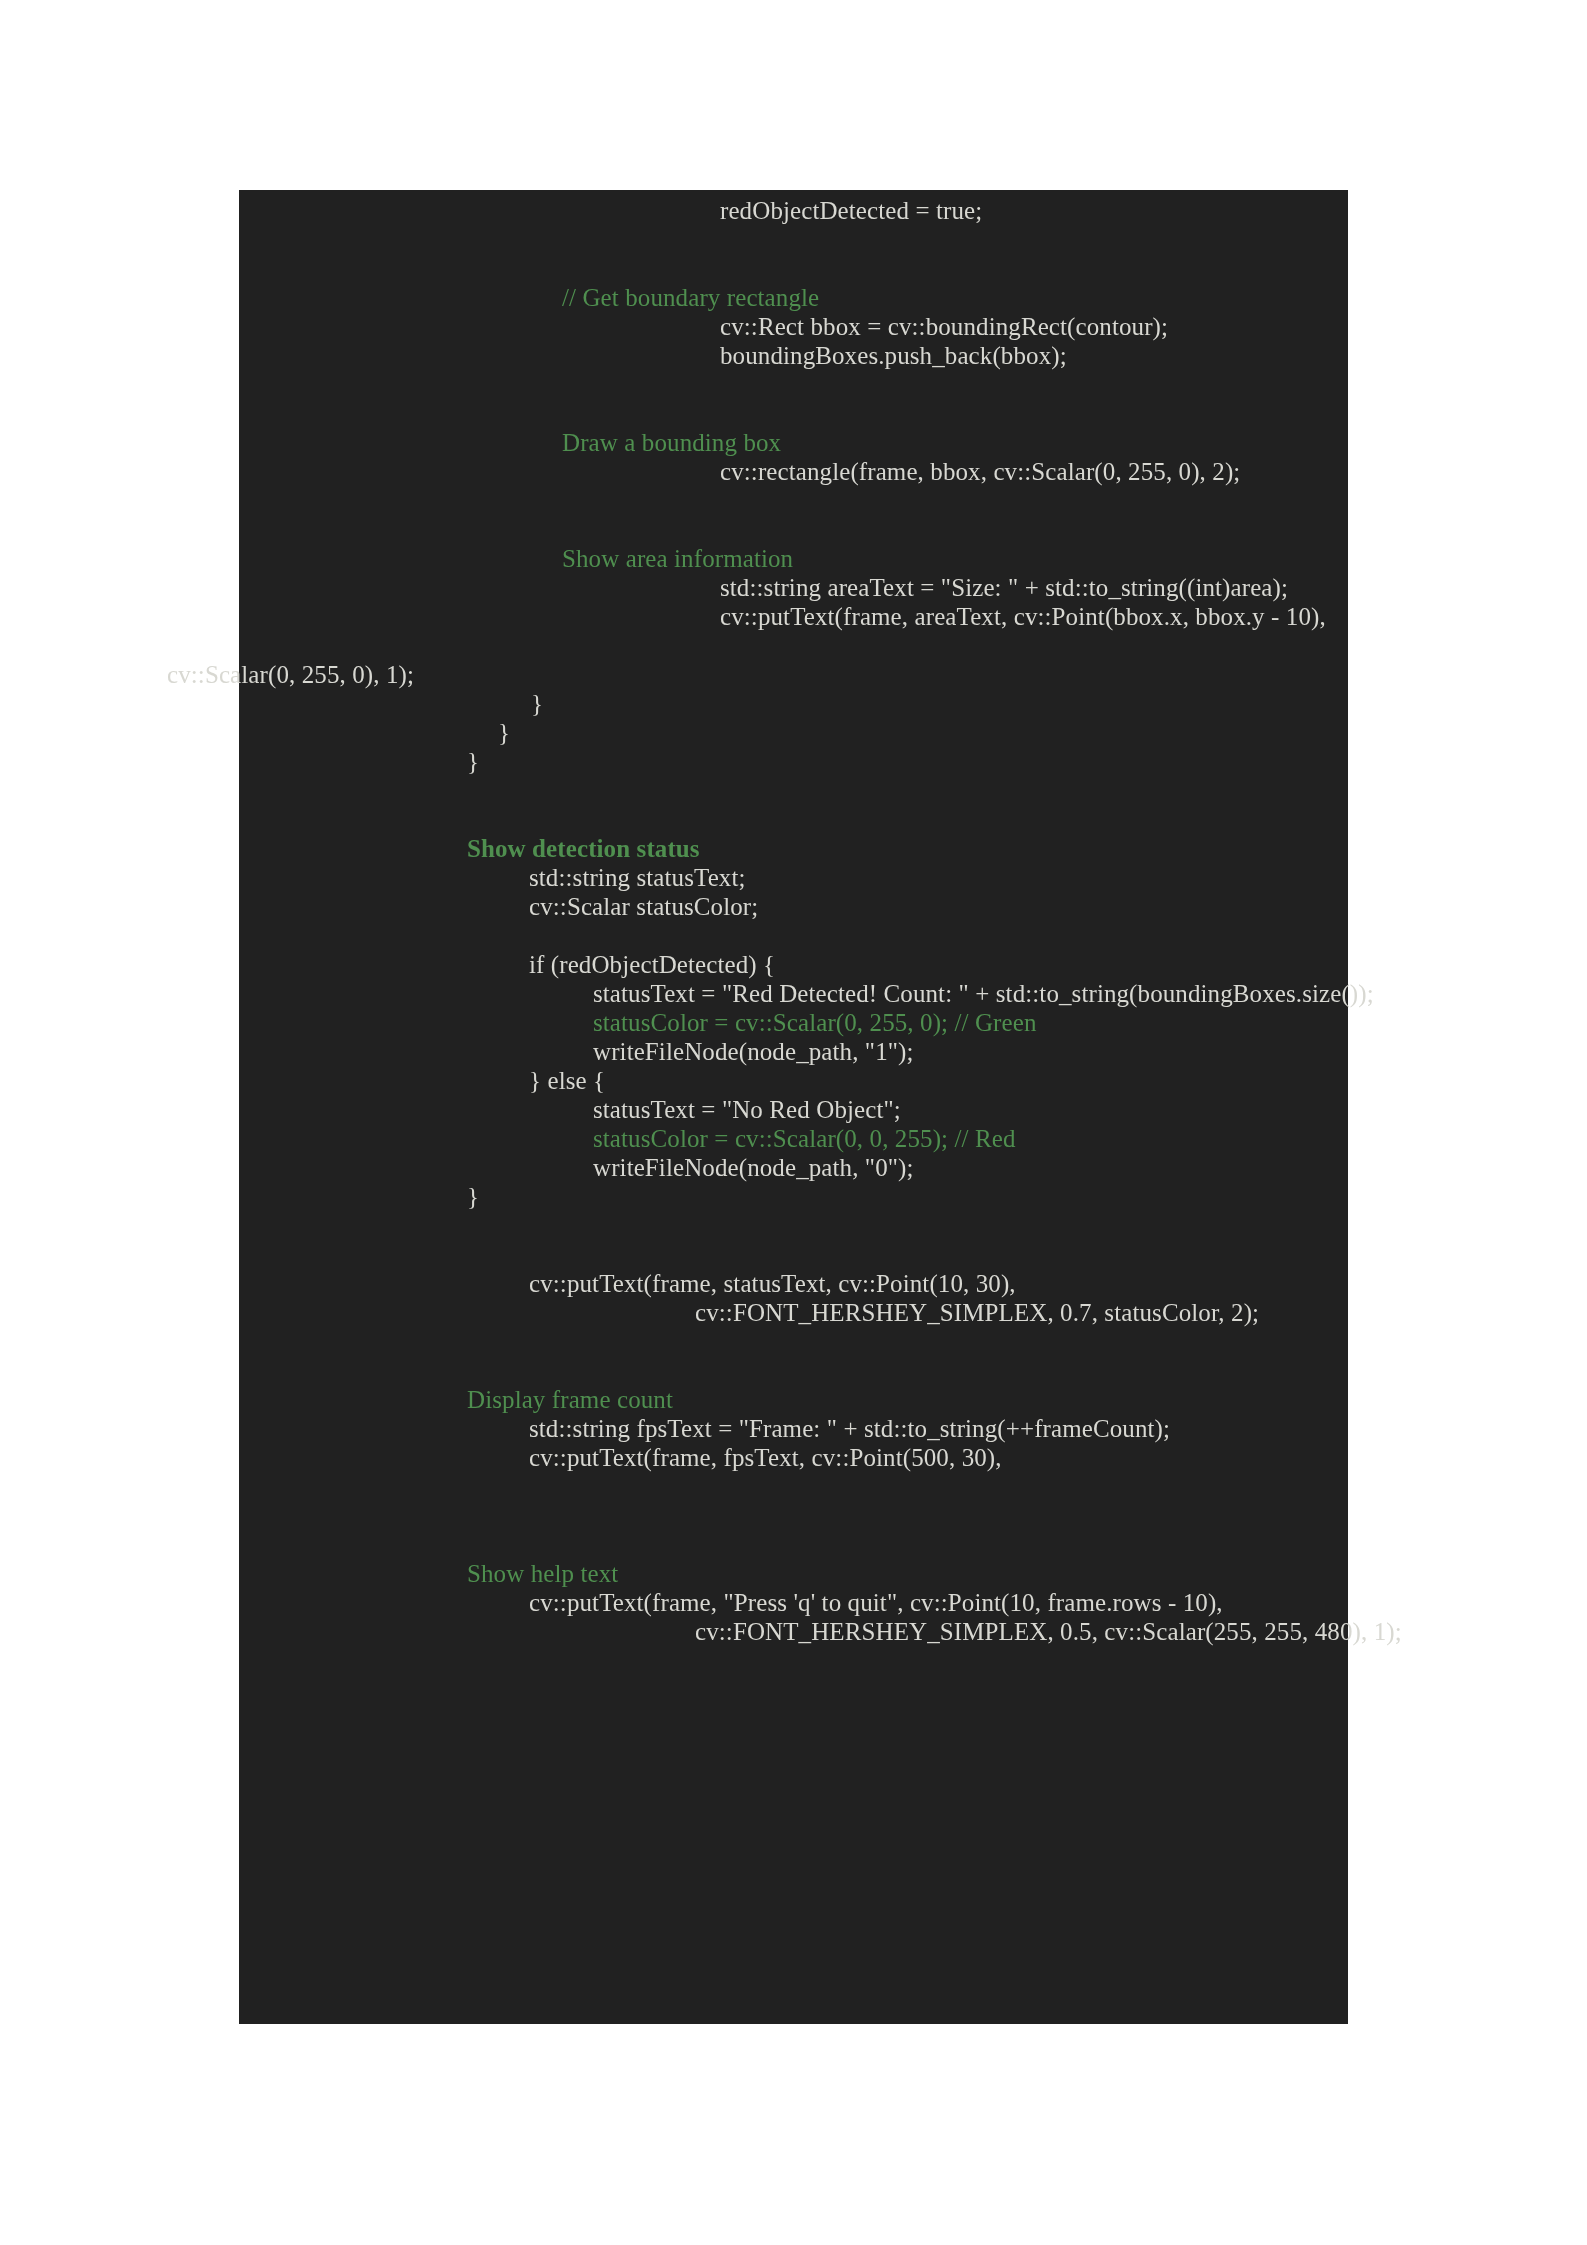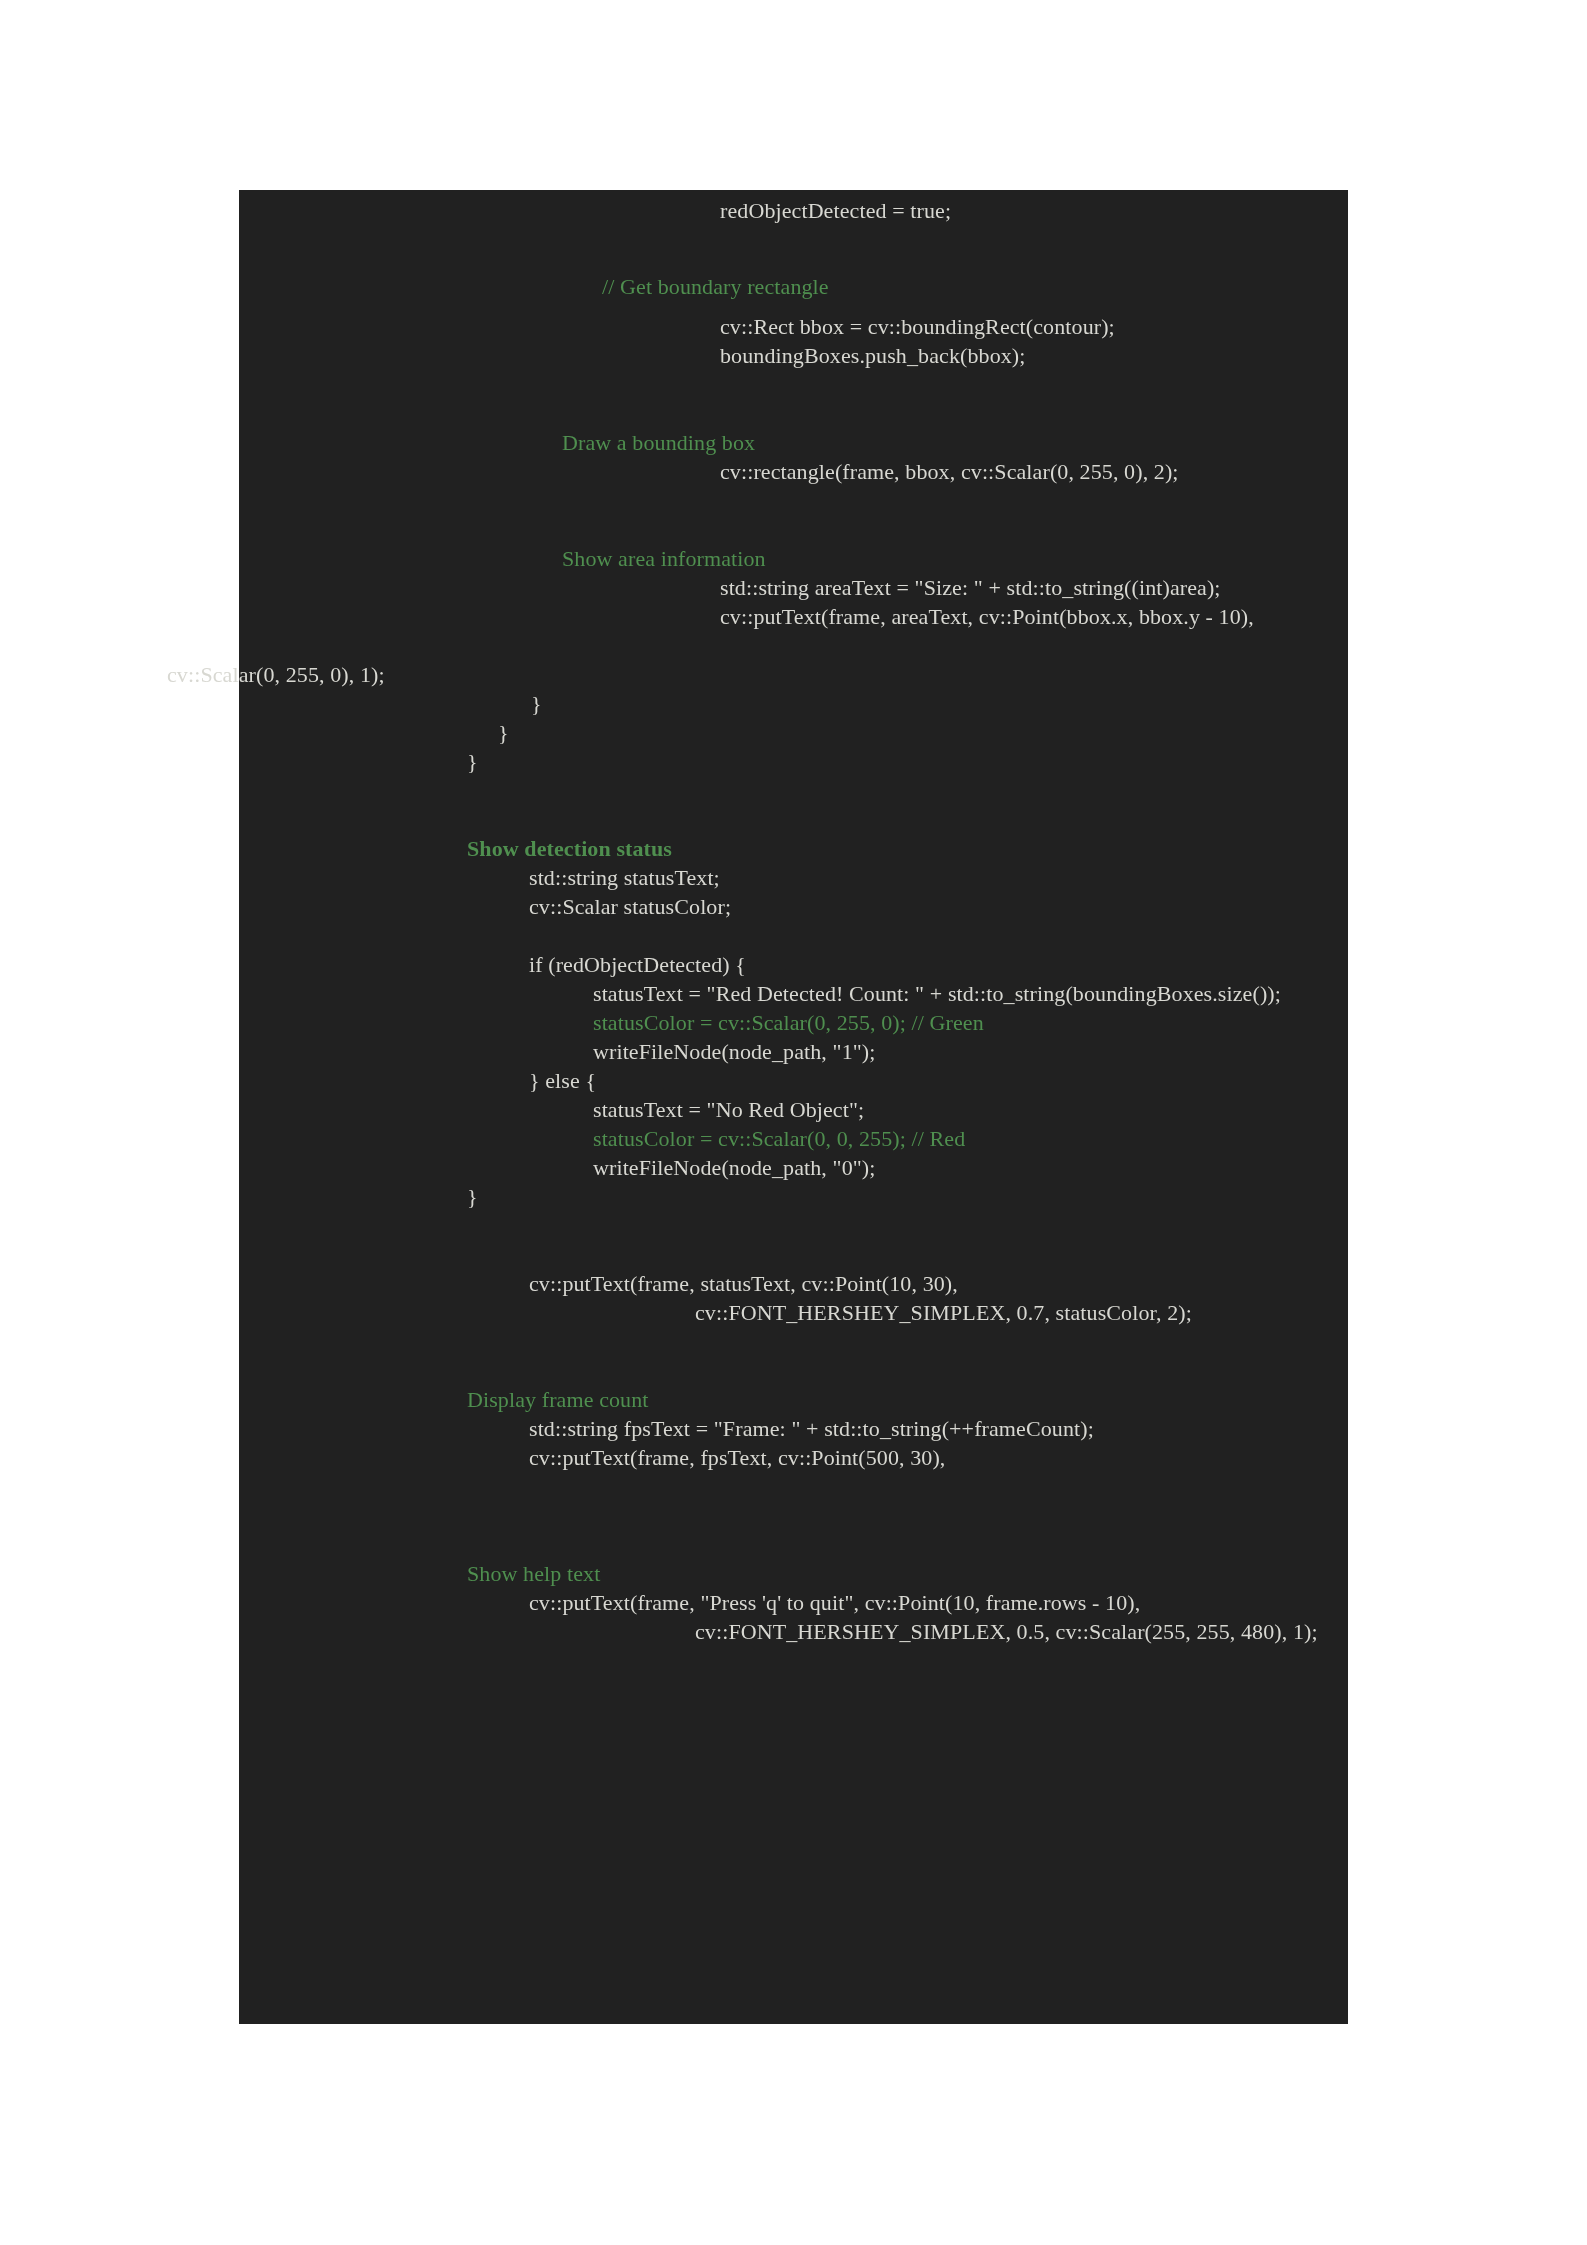--- a/index.html
+++ b/index.html
@@ -36,21 +36,21 @@
     left: 0;
     top: 190px;
     width: 1587px;
     height: 1834px;
   }
   .line {
     position: absolute;
     left: 0;
     width: 1354px;
     white-space: pre;
-    font-size: 22px;
+    font-size: 25px;
     line-height: 29px;
     letter-spacing: 0.1px;
     color: #d8d8d2;
   }
   .line.comment {
     color: #4f8f4f;
   }
   .line.blank {
     height: 29px;
   }
@@ -62,21 +62,21 @@
 <body>
 
 <div id="page">
 
   <div id="code-panel"></div>
 
   <div id="code-lines">
       <div class="line code" style="top: 6px;"><span class="ind" style="width: 720px;"></span><span>redObjectDetected = true;</span></div>
       <div class="line blank" style="top: 35px;"></div>
       <div class="line blank" style="top: 64px;"></div>
-      <div class="line comment" style="top: 82px; padding-left: 40px;"><span class="ind" style="width: 562px;"></span><span>// Get boundary rectangle</span></div>
+      <div class="line comment" style="top: 93px;"><span class="ind" style="width: 562px;"></span><span>// Get boundary rectangle</span></div>
       <div class="line code" style="top: 122px;"><span class="ind" style="width: 720px;"></span><span>cv::Rect bbox = cv::boundingRect(contour);</span></div>
       <div class="line code" style="top: 151px;"><span class="ind" style="width: 720px;"></span><span>boundingBoxes.push_back(bbox);</span></div>
       <div class="line blank" style="top: 180px;"></div>
       <div class="line blank" style="top: 209px;"></div>
       <div class="line comment" style="top: 238px;"><span class="ind" style="width: 562px;"></span><span>Draw a bounding box</span></div>
       <div class="line code" style="top: 267px;"><span class="ind" style="width: 720px;"></span><span>cv::rectangle(frame, bbox, cv::Scalar(0, 255, 0), 2);</span></div>
       <div class="line blank" style="top: 296px;"></div>
       <div class="line blank" style="top: 325px;"></div>
       <div class="line comment" style="top: 354px;"><span class="ind" style="width: 562px;"></span><span>Show area information</span></div>
       <div class="line code" style="top: 383px;"><span class="ind" style="width: 720px;"></span><span>std::string areaText = "Size: " + std::to_string((int)area);</span></div>

